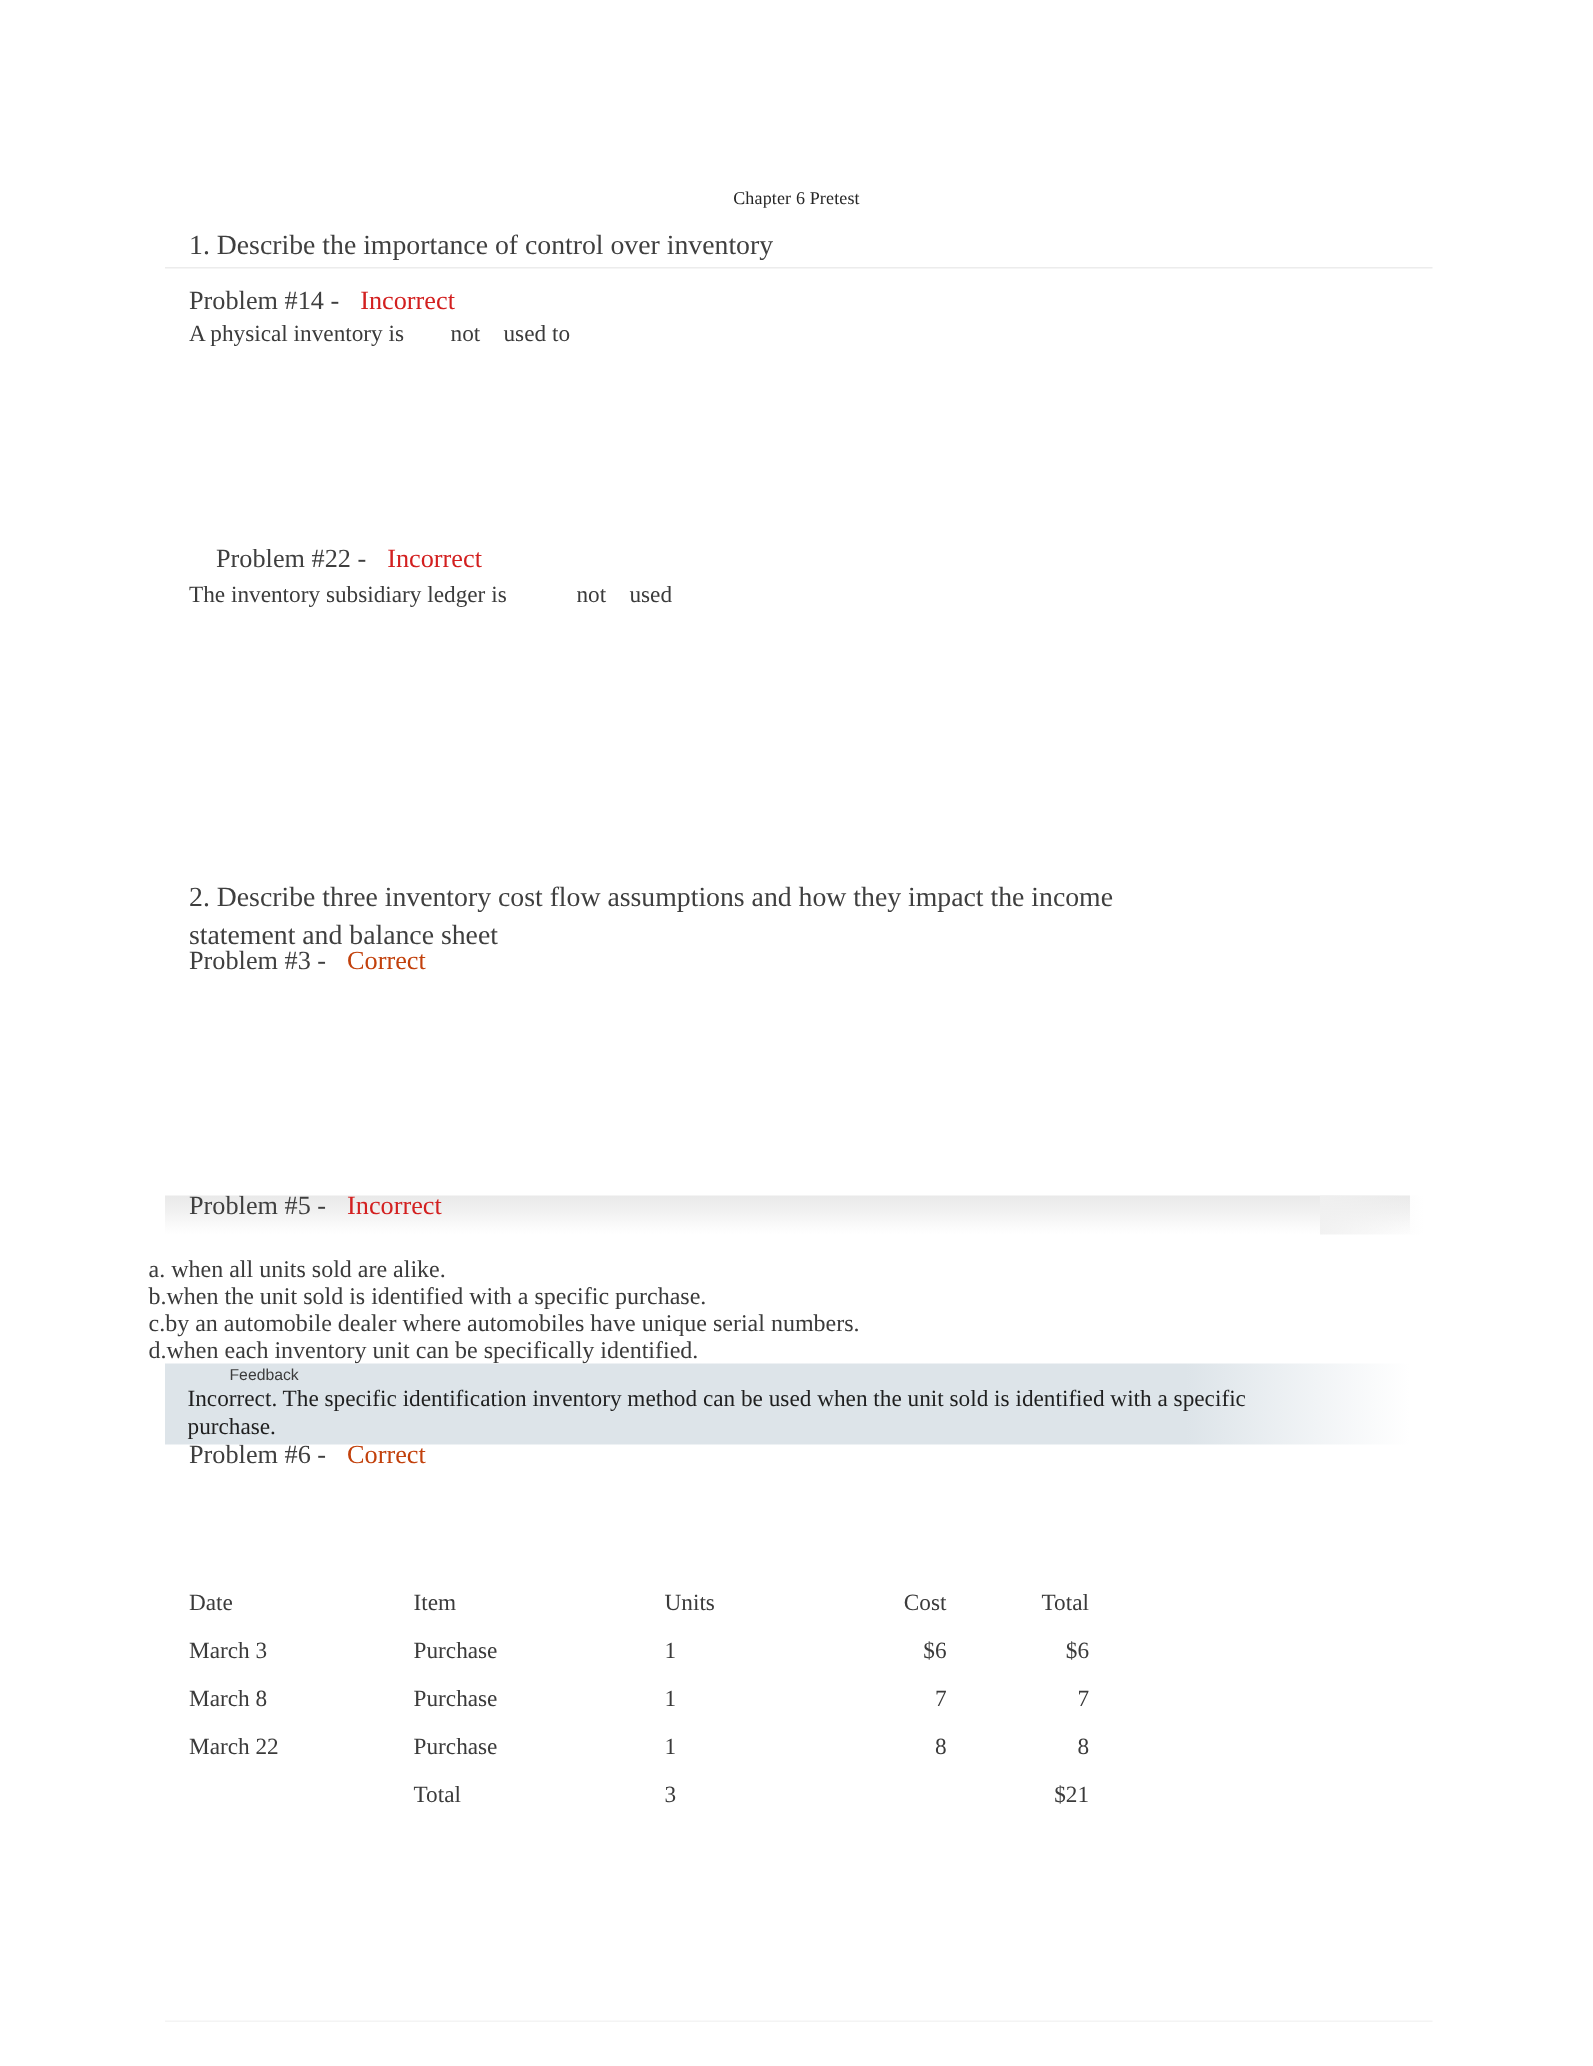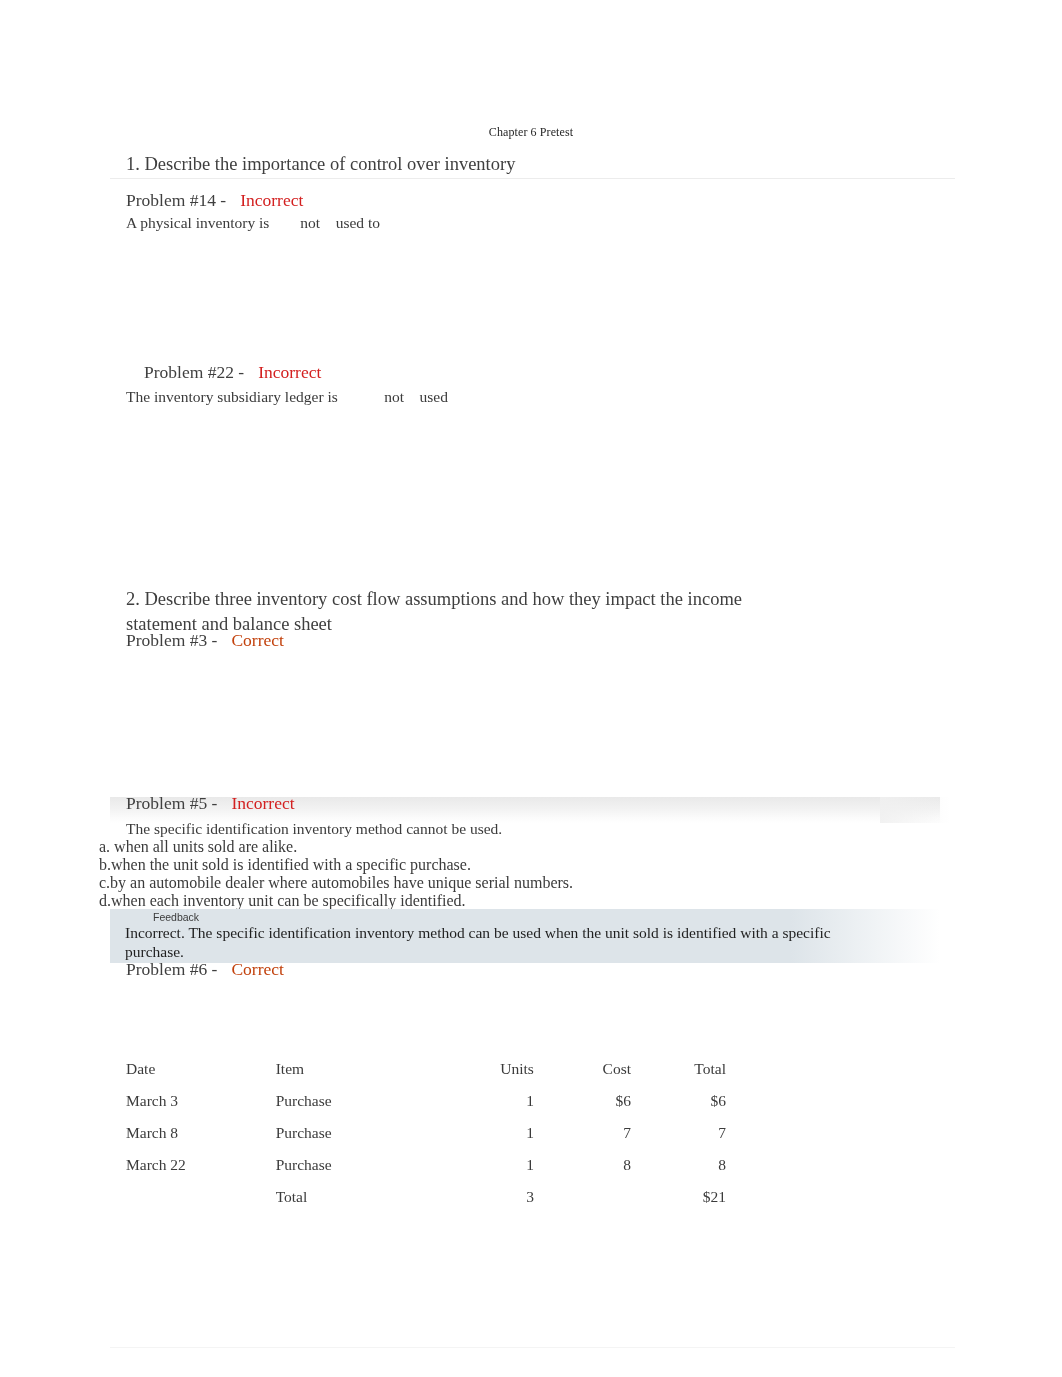--- a/index.html
+++ b/index.html
@@ -143,21 +143,21 @@
     color: #3b3b3b;
   }
   .inv-table td, .inv-table th {
     padding: 0;
     font-weight: normal;
     height: 32px;
     vertical-align: middle;
   }
   .col-date  { width: 167px; text-align: left; }
   .col-item  { width: 185px; text-align: left; }
-  .col-units { width: 100px; text-align: right; }
+  .col-units { width: 100px; text-align: left; }
   .col-cost  { width: 108px; text-align: right; }
   .col-total { width: 105px; text-align: right; }
 </style>
 </head>
 <body>
 
 <div class="page">
 
   <div class="doc-title">Chapter 6 Pretest</div>
 
@@ -183,21 +183,20 @@
   </div>
 
   <div class="band"></div>
   <div class="band-fade"></div>
 
   <div class="clip-top" style="position:absolute; left:126px; top:797px; width:500px; height:21px;">
     <div class="problem-label" style="left:0; top:-4px;">
       <span>Problem #5 -</span><span class="status incorrect">Incorrect</span>
     </div>
   </div>
-  <div class="problem-body" style="left:126px; top:819px;">The specific identification inventory method cannot be used.</div>
 
   <div class="option" style="top:838px;">a. when all units sold are alike.</div>
   <div class="option" style="top:856px;">b.when the unit sold is identified with a specific purchase.</div>
   <div class="option" style="top:874px;">c.by an automobile dealer where automobiles have unique serial numbers.</div>
   <div class="option" style="top:892px;">d.when each inventory unit can be specifically identified.</div>
 
   <div class="feedback-box"></div>
   <div class="feedback-label">Feedback</div>
   <div class="feedback-text">Incorrect. The specific identification inventory method can be used when the unit sold is identified with a specific purchase.</div>
 

